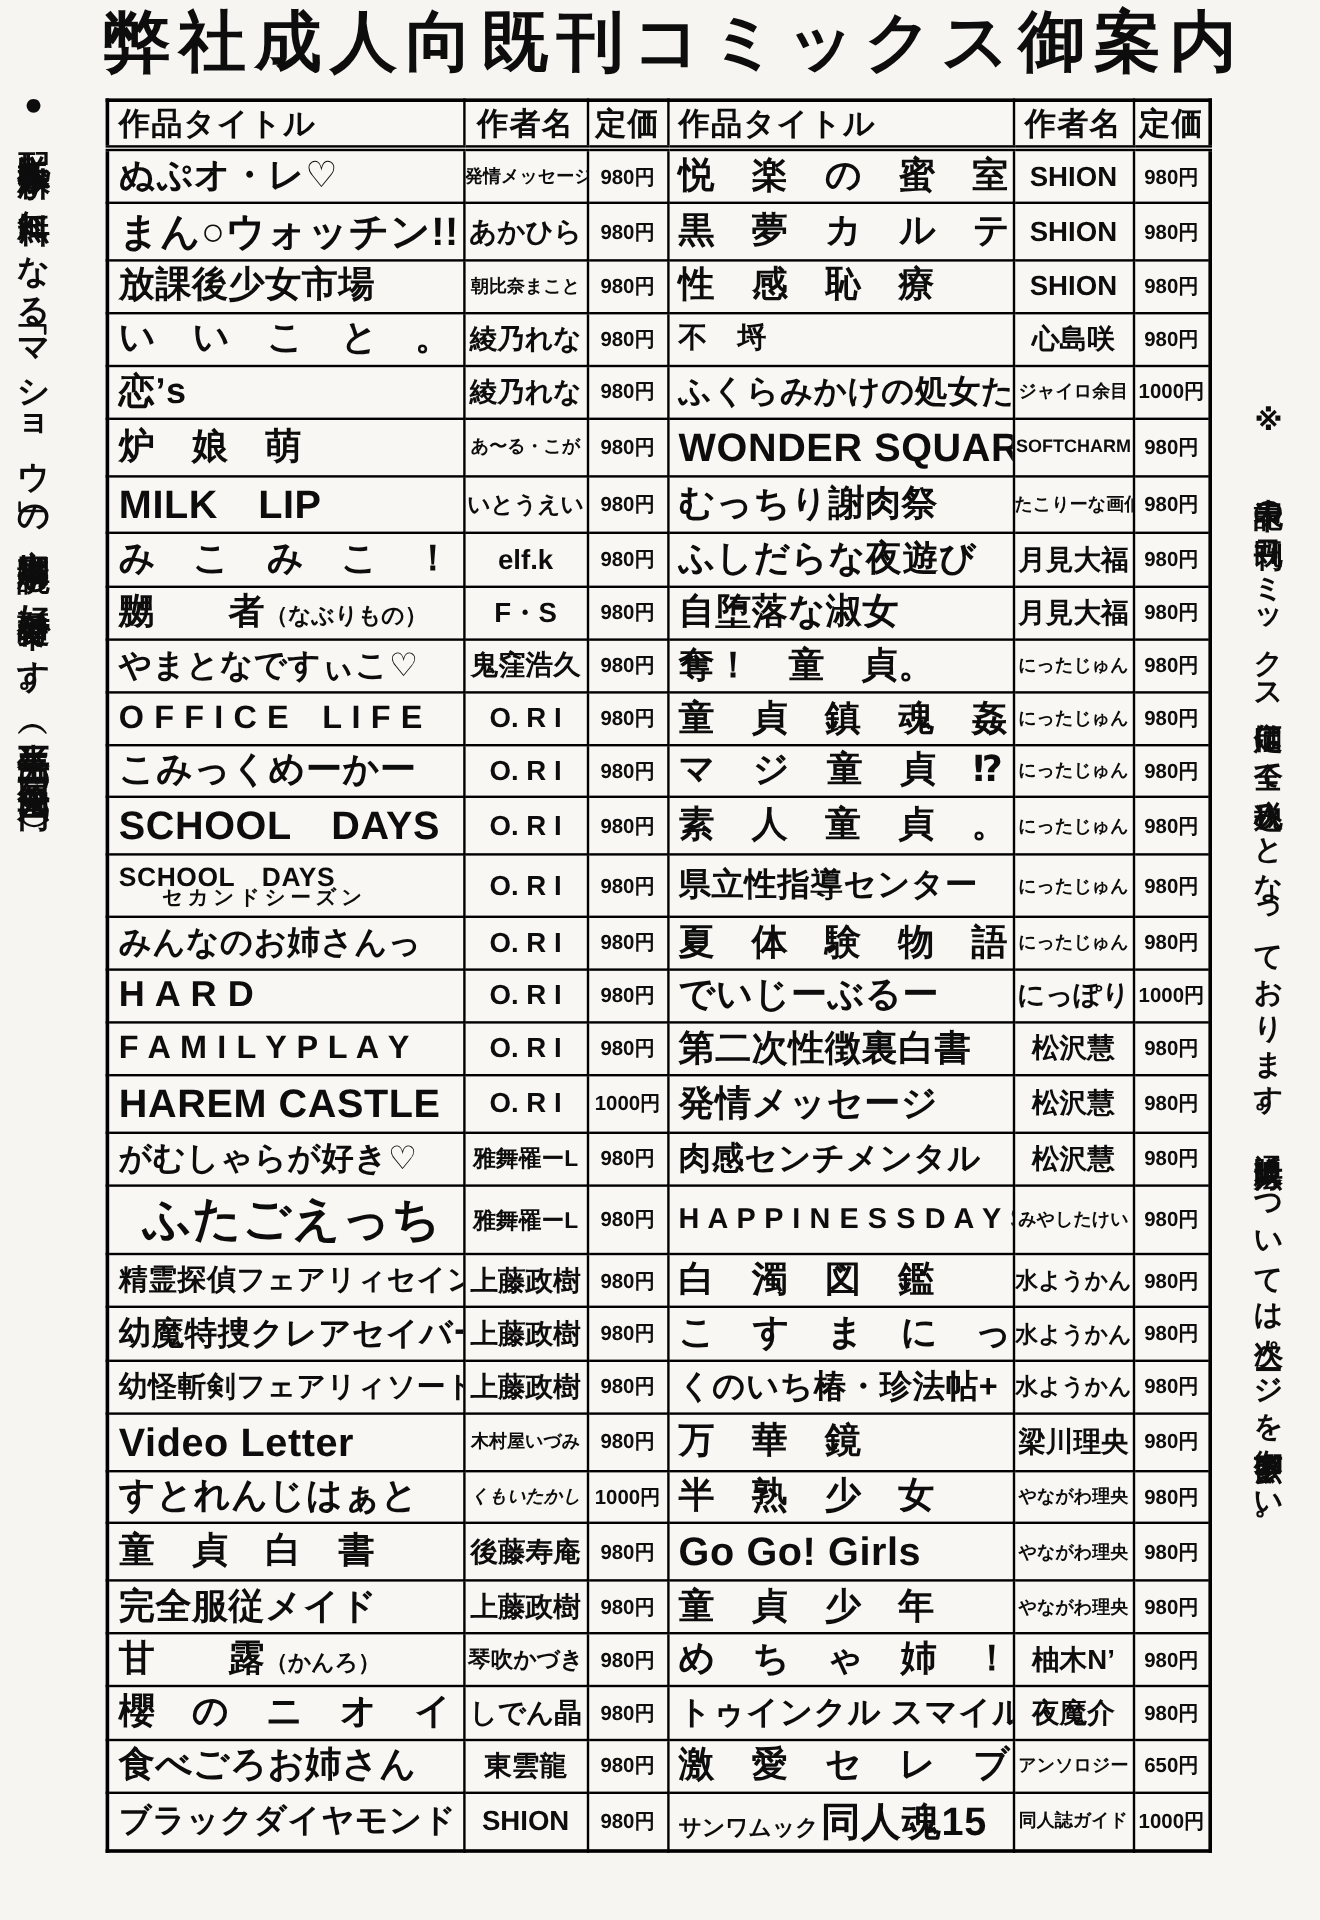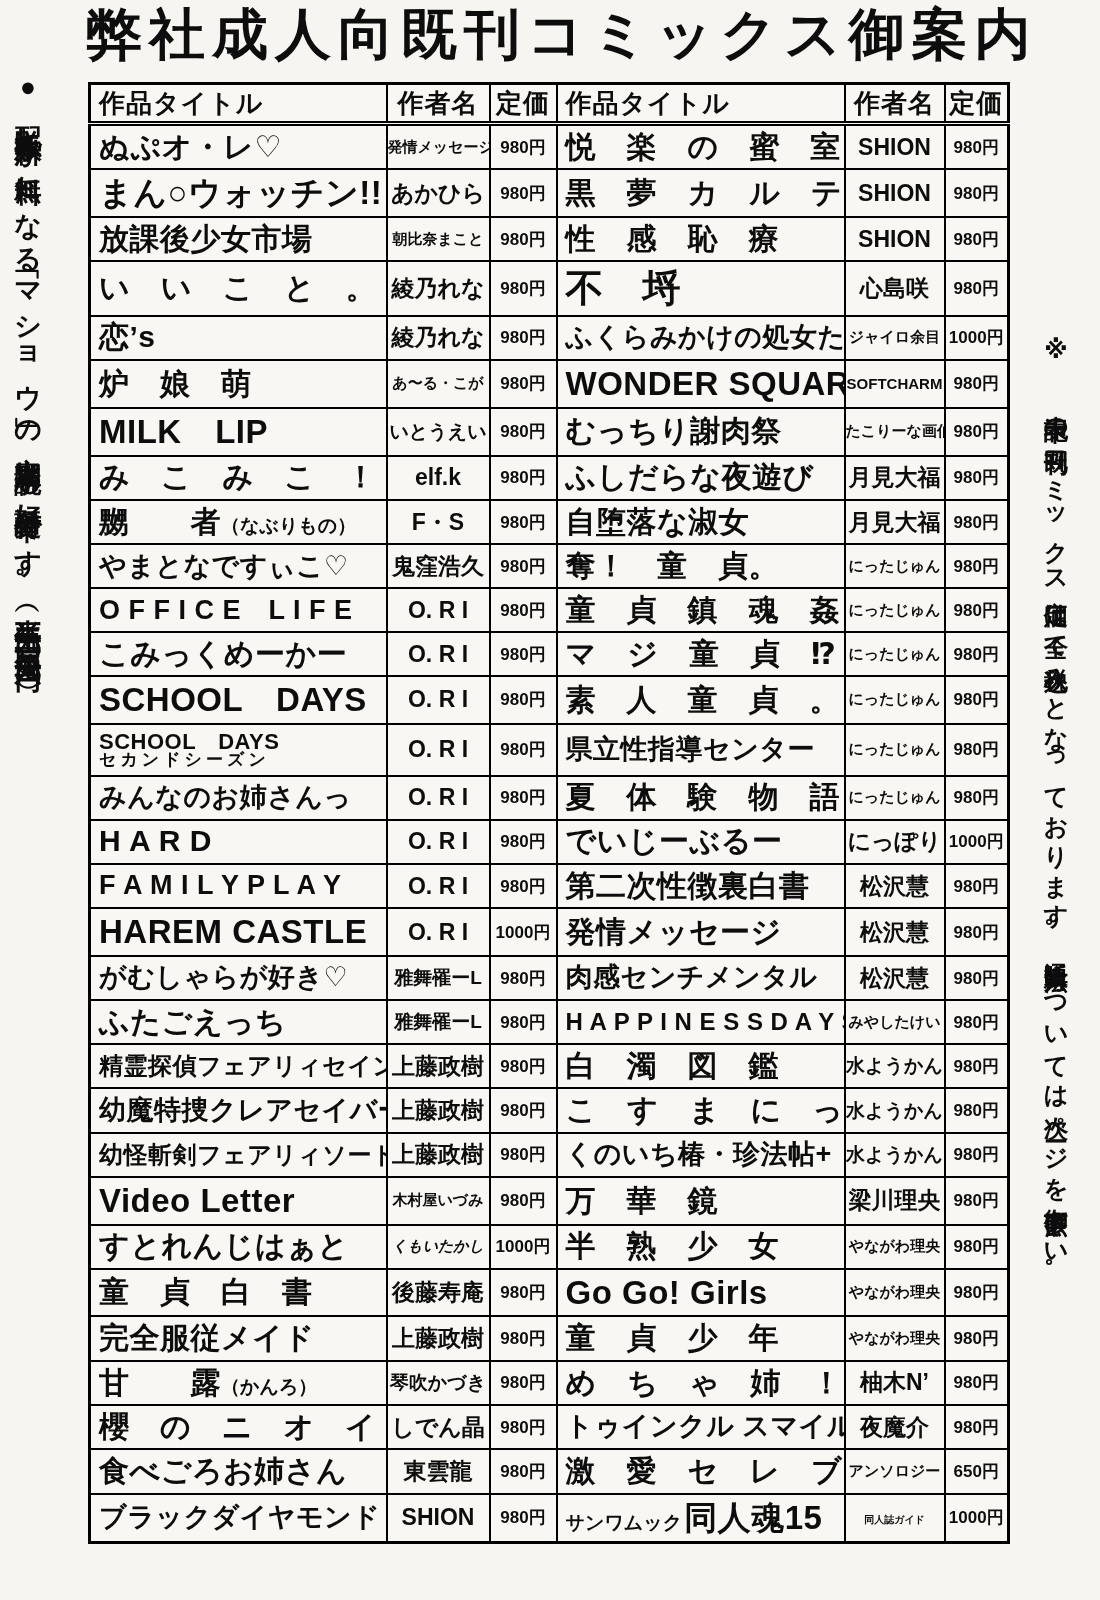--- a/index.html
+++ b/index.html
@@ -31,21 +31,21 @@
   th,td { border:2px solid #000; overflow:hidden; vertical-align:middle; }
   thead th {
     height:40px; font-size:26px; font-weight:900; letter-spacing:1px;
     border-bottom:5px double #000; text-align:center; white-space:nowrap;
   }
   thead th.h-title { text-align:left; padding-left:8px; }
   td.c-title { padding-left:8px; white-space:nowrap; line-height:1.02; }
   .t-main  { font-weight:700; letter-spacing:0.5px; }
   .t-note  { font-size:19px; font-weight:700; }
   .t-prefix{ font-size:19px; font-weight:700; margin-right:2px; }
-  .t-line2 { display:block; font-size:17px; font-weight:700; letter-spacing:4px; margin-top:-3px; }
+  .t-line2 { display:block; font-size:17px; font-weight:700; letter-spacing:4px; margin-top:-3px;margin-left:36px; }
   td.c-author { text-align:center; font-weight:700; white-space:nowrap; }
   td.c-price  { text-align:center; font-weight:700; font-size:17px; white-space:nowrap; }
 </style>
 </head>
 <body>
 
 <div class="page">
 
   <div class="page-title">弊社成人向既刊コミックス御案内</div>
 
@@ -98,21 +98,21 @@
           <td class="c-author"><span class="a-text" style="font-size: 15px;">朝比奈まこと</span></td>
           <td class="c-price"><span class="p-text">980円</span></td>
           <td class="c-title"><span class="t-main" style="font-size: 30px;">性　感　恥　療</span></td>
           <td class="c-author"><span class="a-text" style="font-size: 23px;">SHION</span></td>
           <td class="c-price"><span class="p-text">980円</span></td>
         </tr>
         <tr>
           <td class="c-title"><span class="t-main" style="font-size: 30px;">い　い　こ　と　。</span></td>
           <td class="c-author"><span class="a-text" style="font-size: 23px;">綾乃れな</span></td>
           <td class="c-price"><span class="p-text">980円</span></td>
-          <td class="c-title"><span class="t-main" style="font-size: 38px; text-align: center;">不　埒</span></td>
+          <td class="c-title"><span class="t-main" style="font-size: 24px; text-align: center;">不　埒</span></td>
           <td class="c-author"><span class="a-text" style="font-size: 23px;">心島咲</span></td>
           <td class="c-price"><span class="p-text">980円</span></td>
         </tr>
         <tr>
           <td class="c-title"><span class="t-main" style="font-size: 30px;">恋’s</span></td>
           <td class="c-author"><span class="a-text" style="font-size: 23px;">綾乃れな</span></td>
           <td class="c-price"><span class="p-text">980円</span></td>
           <td class="c-title"><span class="t-main" style="font-size: 27px;">ふくらみかけの処女たち</span></td>
           <td class="c-author"><span class="a-text" style="font-size: 15px;">ジャイロ余目</span></td>
           <td class="c-price"><span class="p-text">1000円</span></td>
@@ -223,21 +223,21 @@
         </tr>
         <tr>
           <td class="c-title"><span class="t-main" style="font-size: 27px;">がむしゃらが好き♡</span></td>
           <td class="c-author"><span class="a-text" style="font-size: 19px;">雅舞罹ーL</span></td>
           <td class="c-price"><span class="p-text">980円</span></td>
           <td class="c-title"><span class="t-main" style="font-size: 27px;">肉感センチメンタル</span></td>
           <td class="c-author"><span class="a-text" style="font-size: 23px;">松沢慧</span></td>
           <td class="c-price"><span class="p-text">980円</span></td>
         </tr>
         <tr>
-          <td class="c-title"><span class="t-main" style="font-size: 30px;">ふたごえっち</span></td>
+          <td class="c-title"><span class="t-main" style="font-size: 40px; margin-left: 20px;">ふたごえっち</span></td>
           <td class="c-author"><span class="a-text" style="font-size: 19px;">雅舞罹ーL</span></td>
           <td class="c-price"><span class="p-text">980円</span></td>
           <td class="c-title"><span class="t-main" style="font-size: 24px;">H A P P I N E S S D A Y S</span></td>
           <td class="c-author"><span class="a-text" style="font-size: 15px;">みやしたけい</span></td>
           <td class="c-price"><span class="p-text">980円</span></td>
         </tr>
         <tr>
           <td class="c-title"><span class="t-main" style="font-size: 24px;">精霊探偵フェアリィセイント</span></td>
           <td class="c-author"><span class="a-text" style="font-size: 23px;">上藤政樹</span></td>
           <td class="c-price"><span class="p-text">980円</span></td>
@@ -315,19 +315,19 @@
           <td class="c-price"><span class="p-text">980円</span></td>
           <td class="c-title"><span class="t-main" style="font-size: 30px;">激　愛　セ　レ　ブ</span></td>
           <td class="c-author"><span class="a-text" style="font-size: 15px;">アンソロジー</span></td>
           <td class="c-price"><span class="p-text">650円</span></td>
         </tr>
         <tr>
           <td class="c-title"><span class="t-main" style="font-size: 27px;">ブラックダイヤモンド</span></td>
           <td class="c-author"><span class="a-text" style="font-size: 23px;">SHION</span></td>
           <td class="c-price"><span class="p-text">980円</span></td>
           <td class="c-title"><span class="t-prefix">サンワムック</span><span class="t-main" style="font-size: 33px;">同人魂15</span></td>
-          <td class="c-author"><span class="a-text" style="font-size: 10px;">同人誌ガイド</span></td>
+          <td class="c-author"><span class="a-text" style="font-size: 15px;">同人誌ガイド</span></td>
           <td class="c-price"><span class="p-text">1000円</span></td>
         </tr>
       </tbody>
   </table>
 
 </div>
 
 </body></html>

